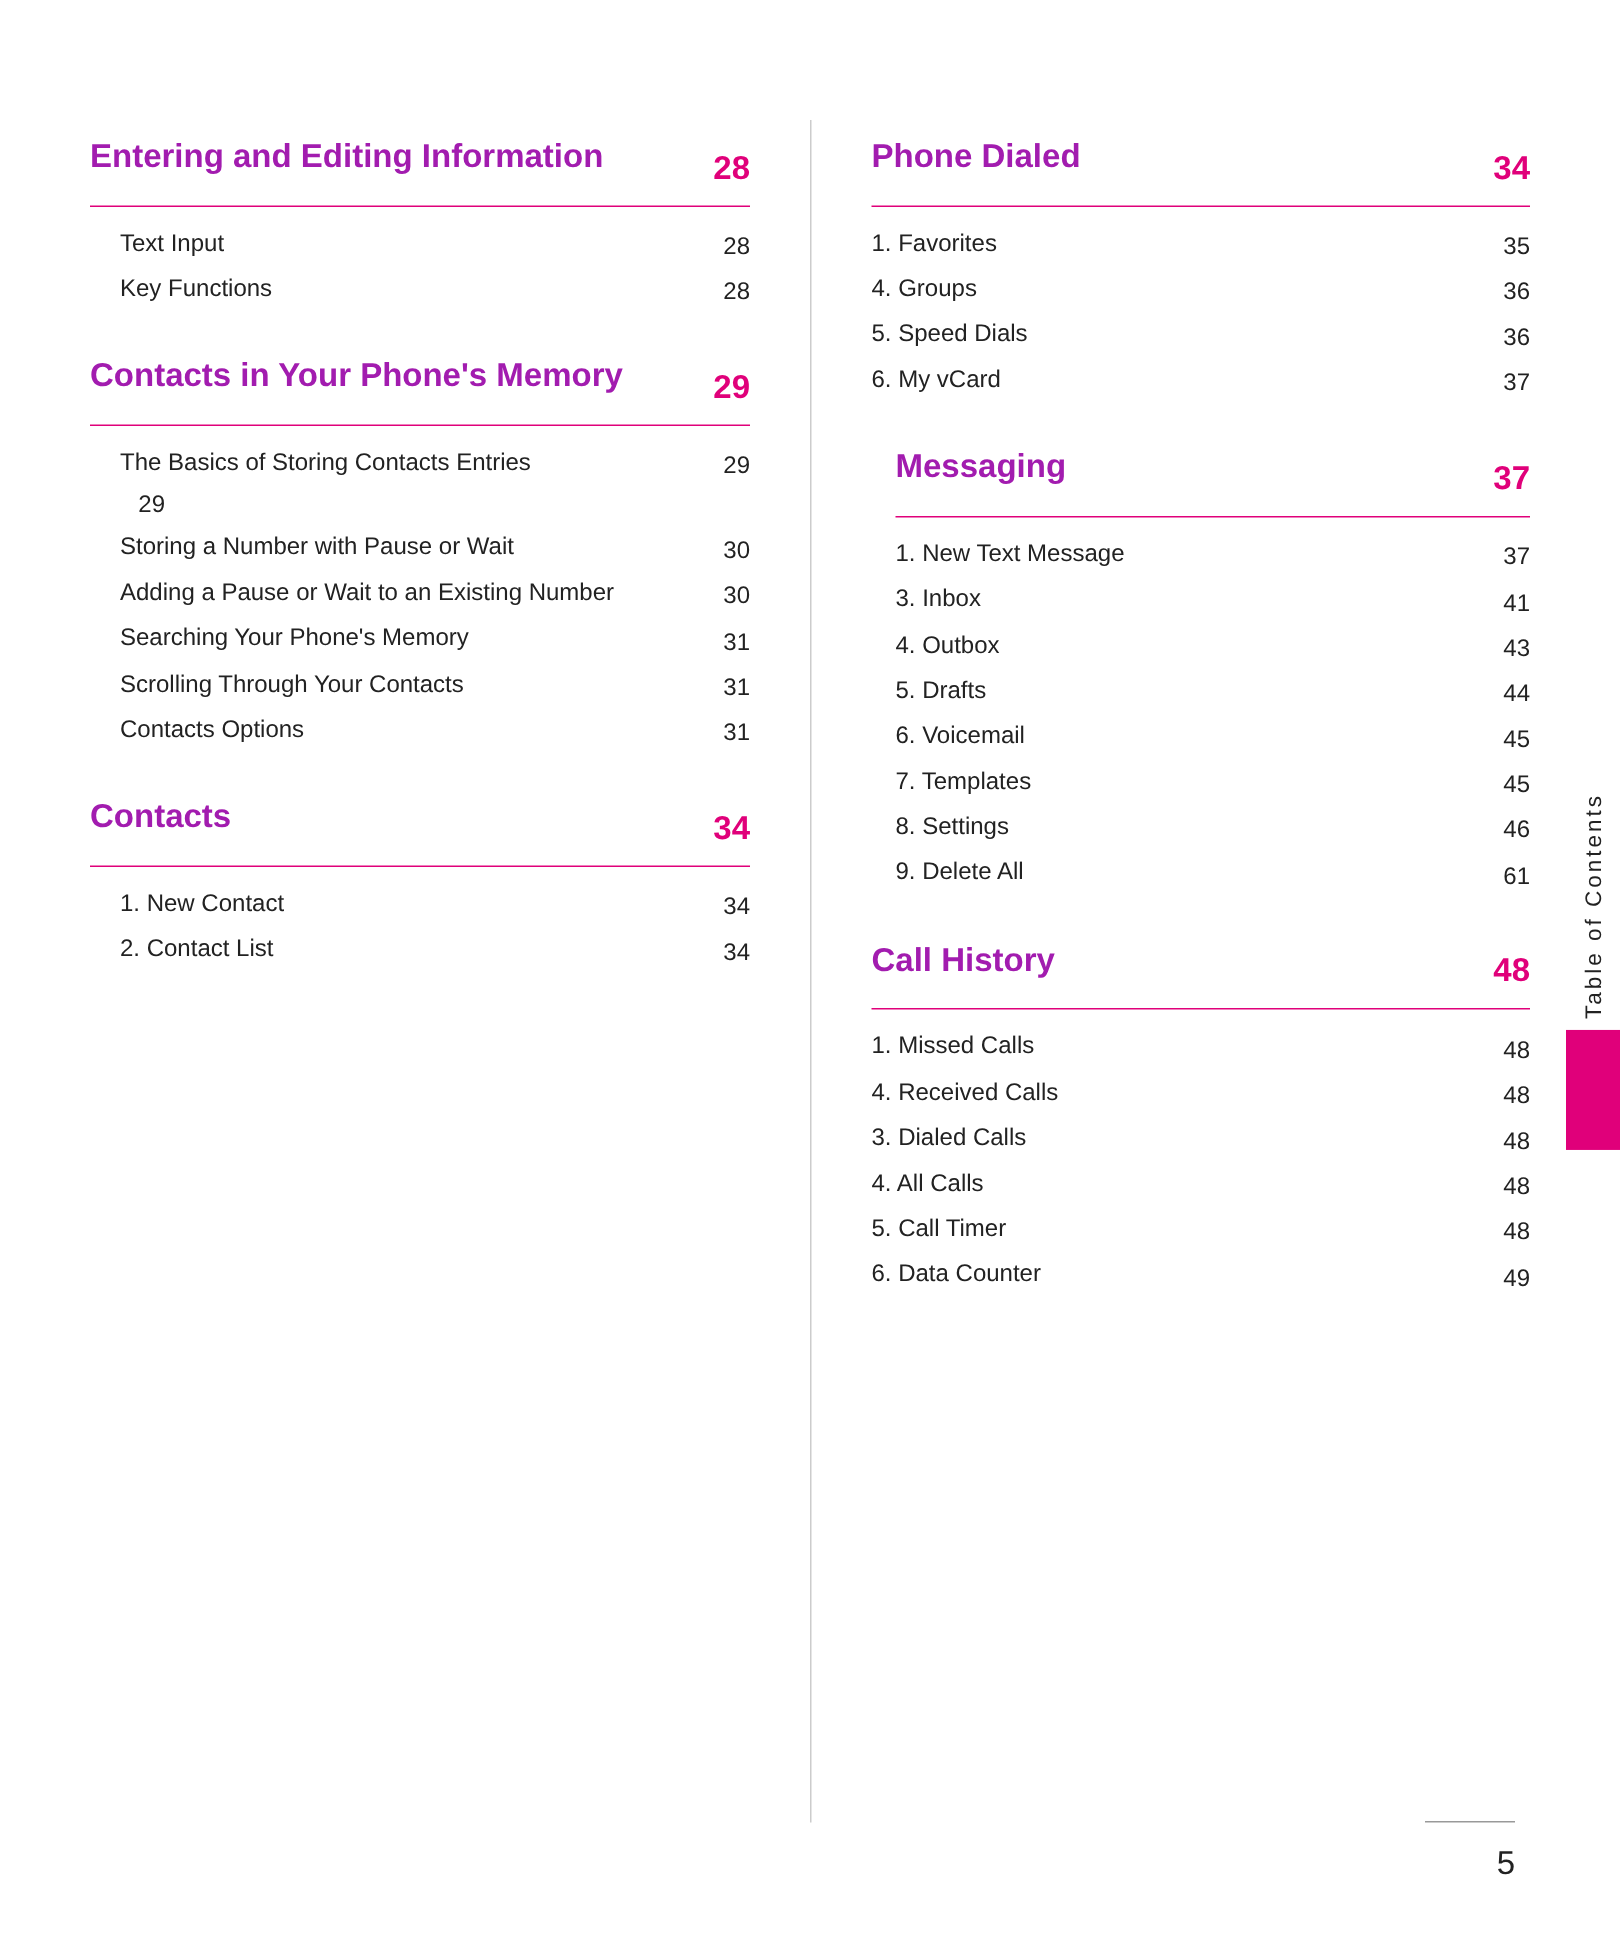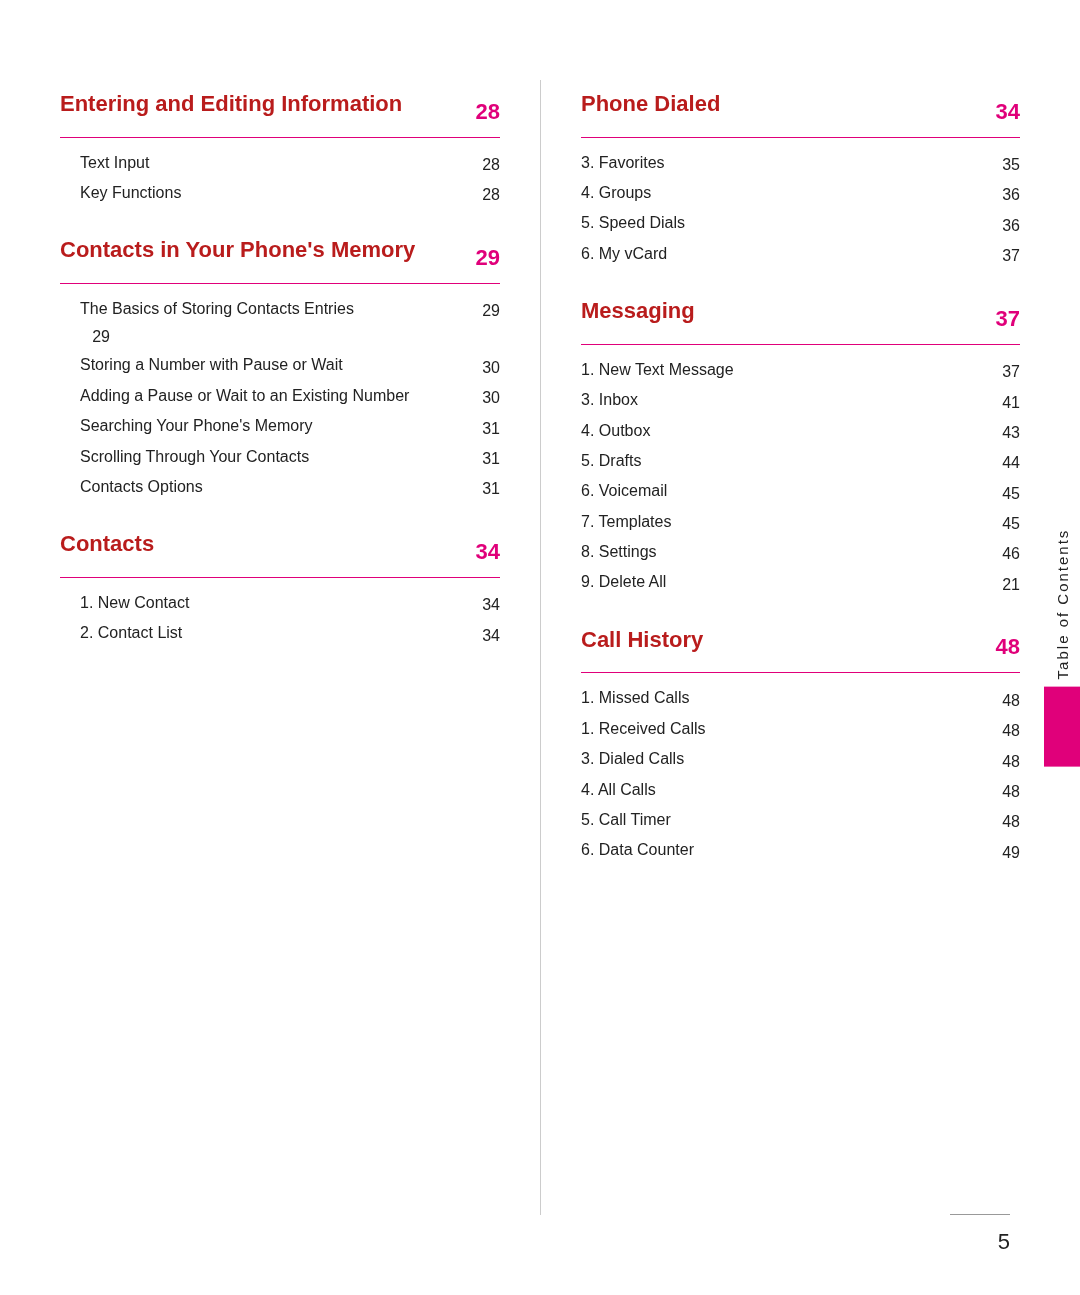--- a/index.html
+++ b/index.html
@@ -33,21 +33,21 @@
       padding-right: 40px;
     }
 
     .right-col {
       flex: 1;
       padding-left: 40px;
       border-left: 1px solid #ccc;
     }
 
     .section-header {
-      color: #b91c1c;
+      color: #a21caf;
       font-size: 22px;
       font-weight: bold;
       margin-bottom: 6px;
       margin-top: 10px;
       line-height: 1.3;
     }
 
     .section-number {
       color: #e0007a;
       font-size: 22px;
@@ -219,38 +219,38 @@
 
     <div class="right-col">
 
       <div>
         <div class="section-title-block">
           <div class="section-header">Phone Dialed</div>
           <span class="section-number">34</span>
         </div>
         <hr class="section-divider">
         <div class="toc-item">
-          <span class="item-label">3.  Favorites</span>
+          <span class="item-label">1.  Favorites</span>
           <span class="item-page">35</span>
         </div>
         <div class="toc-item">
           <span class="item-label">4.  Groups</span>
           <span class="item-page">36</span>
         </div>
         <div class="toc-item">
           <span class="item-label">5.  Speed Dials</span>
           <span class="item-page">36</span>
         </div>
         <div class="toc-item">
           <span class="item-label">6.  My vCard</span>
           <span class="item-page">37</span>
         </div>
       </div>
 
-      <div style="margin-top: 18px;">
+      <div style="margin-top: 18px; margin-left: 16px;">
         <div class="section-title-block">
           <div class="section-header">Messaging</div>
           <span class="section-number">37</span>
         </div>
         <hr class="section-divider">
         <div class="toc-item">
           <span class="item-label">1.  New Text Message</span>
           <span class="item-page">37</span>
         </div>
         <div class="toc-item">
@@ -272,36 +272,36 @@
         <div class="toc-item">
           <span class="item-label">7.  Templates</span>
           <span class="item-page">45</span>
         </div>
         <div class="toc-item">
           <span class="item-label">8.  Settings</span>
           <span class="item-page">46</span>
         </div>
         <div class="toc-item">
           <span class="item-label">9.  Delete All</span>
-          <span class="item-page">21</span>
+          <span class="item-page">61</span>
         </div>
       </div>
 
       <div style="margin-top: 18px;">
         <div class="section-title-block">
           <div class="section-header">Call History</div>
           <span class="section-number">48</span>
         </div>
         <hr class="section-divider">
         <div class="toc-item">
           <span class="item-label">1.  Missed Calls</span>
           <span class="item-page">48</span>
         </div>
         <div class="toc-item">
-          <span class="item-label">1.  Received Calls</span>
+          <span class="item-label">4.  Received Calls</span>
           <span class="item-page">48</span>
         </div>
         <div class="toc-item">
           <span class="item-label">3.  Dialed Calls</span>
           <span class="item-page">48</span>
         </div>
         <div class="toc-item">
           <span class="item-label">4.  All Calls</span>
           <span class="item-page">48</span>
         </div>

